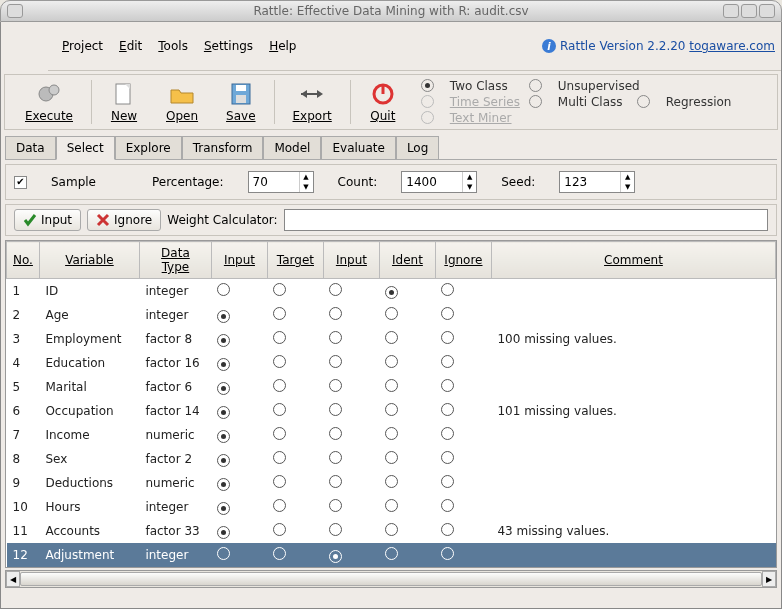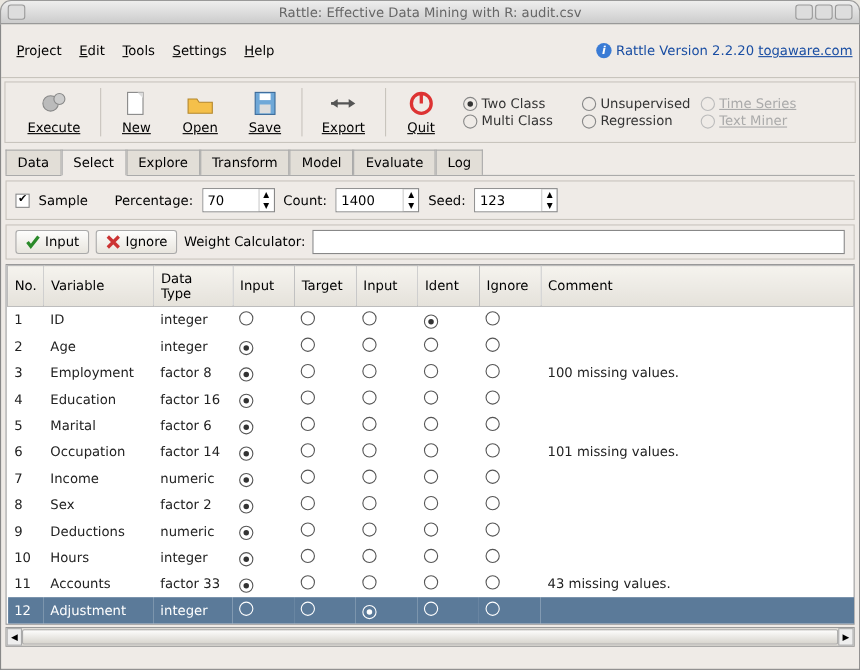--- a/index.html
+++ b/index.html
@@ -10,61 +10,61 @@
     border-radius: 10px 10px 0 0; border: 1px solid #999;
     display: flex; align-items: center; justify-content: center; position: relative;
     color: #666; font-weight: normal;
   }
   .titlebar .wm-left { position: absolute; left: 6px; display:flex; gap:2px;}
   .titlebar .wm-right { position: absolute; right: 6px; display:flex; gap:2px;}
   .wm-btn { width:16px; height:14px; border:1px solid #999; border-radius:3px; background:#ddd; }
   
   .window { border: 1px solid #888; border-top: none; height: calc(100% - 22px); background: #efebe7; display: flex; flex-direction: column; }
   
-  .menubar { display: flex; align-items: center; padding: 14px 6px; border-bottom: 1px solid #c8c4bd; }
+  .menubar { display: flex; align-items: center; padding: 14px 6px; border-bottom: 1px solid #c8c4bd; margin-left: 47px; }
   .menubar .menu { padding: 3px 8px; cursor: default; }
   .menubar .menu u { text-decoration: underline; }
   .menubar .spacer { flex: 1; }
   .menubar .version { color: #1a4ea3; display:flex; align-items:center; gap:4px;}
   .menubar .version a { color: #1a4ea3; text-decoration: underline; }
   .info-icon { width:14px;height:14px;border-radius:50%;background:#3a7bd5;color:#fff;display:inline-flex;align-items:center;justify-content:center;font-style:italic;font-weight:bold;font-size:10px;}
   
   .toolbar { display: flex; align-items: center; padding: 4px 6px; border: 1px solid #c8c4bd; margin: 3px; background: #efebe7; }
   .tool-btn { display:flex; flex-direction:column; align-items:center; padding: 2px 14px; gap:2px;text-decoration:underline;}
   .tool-btn .icon { width:28px; height:26px; display:flex; align-items:center; justify-content:center; }
   .tool-btn .lbl { font-size:12px; }
   .vsep { width:1px; height:44px; background:#c8c4bd; margin:0 4px; }
   
   .model-opts { display:flex; flex-wrap:wrap; gap:2px 8px; margin-left: 10px; width: 320px;}
-  .model-opts label { display:flex; align-items:flex-end; gap:4px; color:#333; min-width:100px;}
+  .model-opts label { display:flex; align-items:flex-start; gap:16px; color:#333; min-width:100px;}
   .model-opts label.disabled { color:#aaa;text-decoration:underline; }
   .radio-dot { width:13px;height:13px;border:1px solid #888;border-radius:50%;display:inline-flex;align-items:center;justify-content:center;}
   .radio-dot.sel::after{content:"";width:5px;height:5px;border-radius:50%;background:#333;}
   .radio-dot.disabled{border-color:#bbb;}
   
   .tabs-row { display:flex; align-items:flex-start; margin: 2px 4px 0 4px; border-bottom:1px solid #aaa;}
   .tab { padding:4px 10px; border:1px solid #aaa; border-bottom:none; background:#e2ded7; margin-right:0px; position:relative; top:1px;}
   .tab.active { background:#efebe7; border-bottom:1px solid #efebe7; font-weight:normal;}
   
-  .params-row { display:flex; align-items:center; gap:8px; padding:6px 8px; border:1px solid #c8c4bd; margin:4px;}
+  .params-row { display:flex; align-items:center; gap:24px; padding:6px 8px; border:1px solid #c8c4bd; margin:4px;}
   .check { width:13px;height:13px;border:1px solid #888;display:inline-flex;align-items:center;justify-content:center; background:#fff;}
   .check.sel::after{content:"✔";font-size:10px;line-height:1;}
   .spin { display:flex; border:1px solid #888; background:#fff; height:22px;}
   .spin input { border:none; outline:none; width:50px; padding:0 4px; font-size:12px;}
   .spin .arrows { width:14px; display:flex; flex-direction:column; border-left:1px solid #ccc;}
   .spin .arrows div{flex:1;font-size:7px;display:flex;align-items:center;justify-content:center;cursor:default;}
   
   .input-ignore-row { display:flex; align-items:center; gap:6px; padding:4px 8px; border:1px solid #c8c4bd; margin:0 4px 4px 4px;}
   .pill-btn { border:1px solid #aaa; border-radius:3px; padding:3px 8px; display:flex; align-items:center; gap:4px; background:linear-gradient(#fdfdfc,#e8e5de);}
   .wc-input { flex:1; border:1px solid #888; background:#fff; height:22px; padding:0 4px;}
   
   .table-wrap { flex:1; margin:0 4px 0 4px; border:1px solid #999; overflow:hidden; display:flex; flex-direction:column; background:#fff;}
   .grid-scroll { overflow:auto; flex:1; }
   table { border-collapse:collapse; width:100%; }
-  th { background:linear-gradient(#f5f3ee,#e5e2db); border:1px solid #bbb; padding:4px 6px; text-align:left; font-weight:normal; position:sticky; top:0;}
+  th { background:linear-gradient(#f5f3ee,#e5e2db); border:1px solid #bbb; padding:4px 6px; text-align:center; font-weight:normal; position:sticky; top:0;text-decoration:underline;}
   td { padding:4px 6px; border-bottom:0; }
   tr.datarow td { color:#222; }
   tr.sel td { background:#5b7a99; color:#fff; }
   .cell-radio { width:13px;height:13px;border:1px solid #555;border-radius:50%;display:inline-flex;align-items:center;justify-content:center;}
   tr.sel .cell-radio { border-color:#fff; }
   .cell-radio.sel::after{content:"";width:5px;height:5px;border-radius:50%;background:#333;}
   tr.sel .cell-radio.sel::after{background:#fff;}
   
   .col-no{width:30px;} .col-var{width:100px;} .col-type{width:72px;}
   .col-role{width:56px;} .col-comment{}

